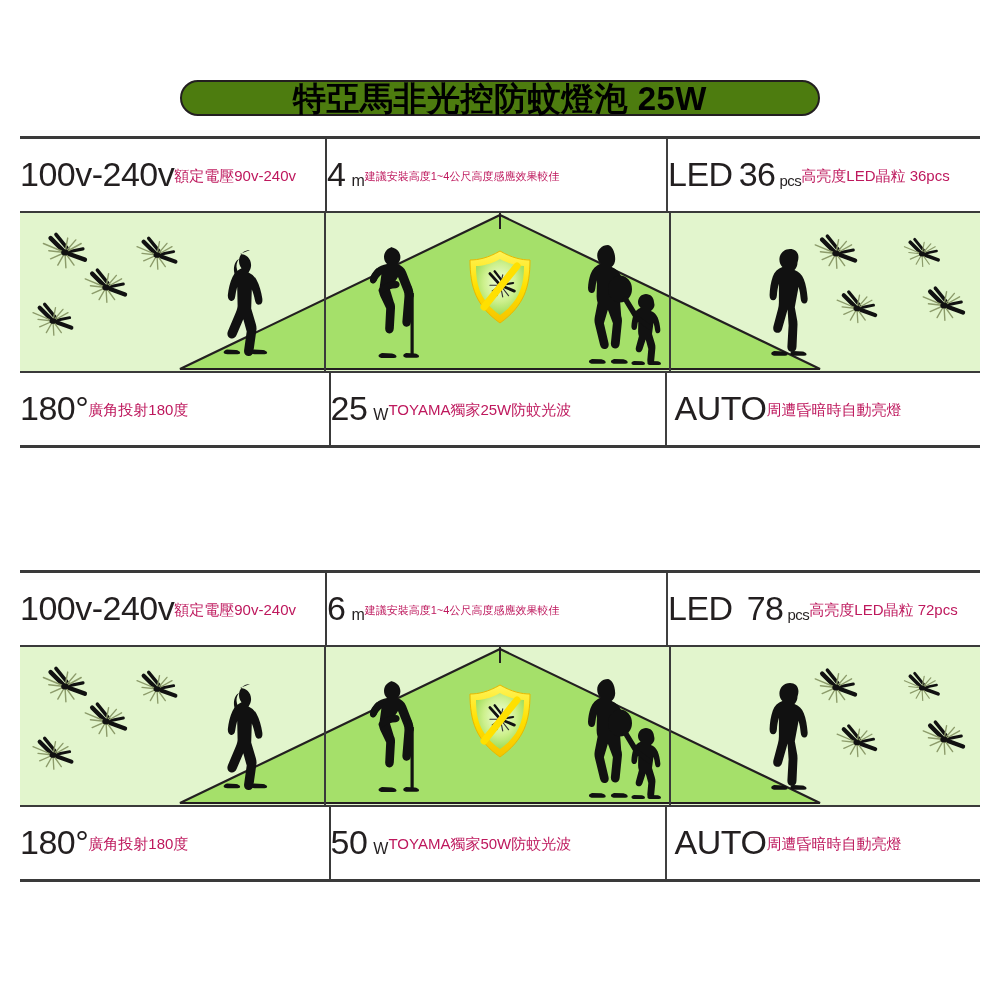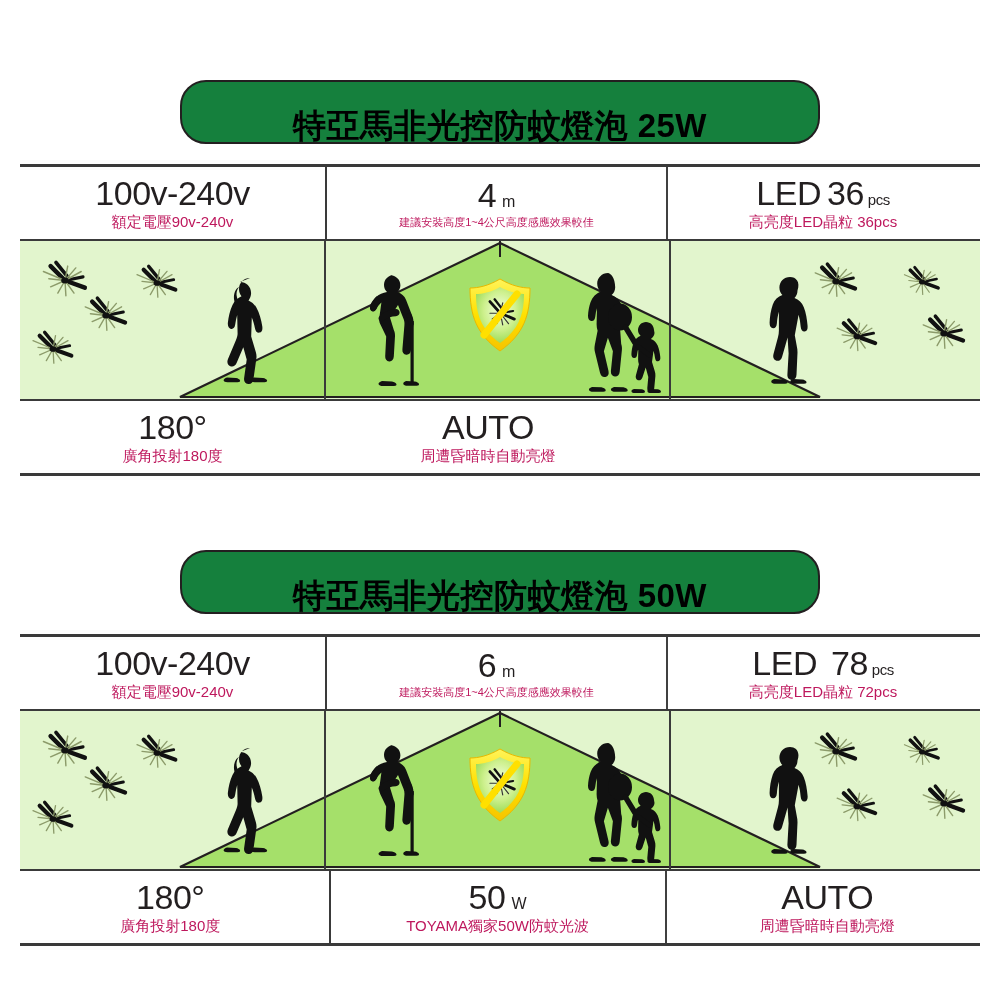--- a/index.html
+++ b/index.html
@@ -12,43 +12,43 @@
 
   
   .panel{position:absolute;left:0;width:1000px;}
   #panel-1{top:80px;}
   #panel-2{top:550px;}
 
   
   .title-wrap{width:1000px;display:flex;justify-content:center;}
   .title-pill{
     box-sizing:border-box;
-    width:640px;height:64px;
+    width:640px;height:36px;
     border:2.5px solid #231f20;
     border-radius:26px;
-    display:flex;align-items:flex-end;justify-content:center;
-    background:#15803d;
+    display:flex;align-items:flex-start;justify-content:center;
+    background:#4d7c0f;
   }
   .title-text{
     font-size:33px;font-weight:700;letter-spacing:.5px;
     color:#000;white-space:nowrap;line-height:1;
   }
 
   
   .tbl{
     position:relative;box-sizing:border-box;
     margin:20px 20px 0 20px;width:960px;
     border-top:3px solid #3a3a3a;
     border-bottom:3px solid #3a3a3a;
   }
   .row{display:flex;position:relative;z-index:3;}
   .cell{
     box-sizing:border-box;
-    display:flex;flex-direction:column;
-    align-items:center;justify-content:center;
+    display:flex;flex-direction:row;
+    align-items:center;justify-content:flex-start;
     text-align:center;
   }
   .c-left{width:305px;}
   .c-mid{width:343px;border-left:2px solid #3a3a3a;border-right:2px solid #404040;}
   .c-right{width:310px;}
   .row-top .cell{height:72px;}
   .row-bot .cell{height:72px;}
   .row-bot{border-top:2px solid #3a3a3a;gap:8px;}
 
   .big{
@@ -234,36 +234,35 @@
         <svg class="meas" viewBox="0 0 960 158">
           <line x1="480" y1="0" x2="480" y2="16" stroke="#231f20" stroke-width="2"></line>
         </svg>
       </div>
 
       <div class="row row-bot">
         <div class="cell c-left">
           <div class="big"><span>180°</span></div>
           <div class="sub">廣角投射180度</div>
         </div>
+        <div class="cell c-mid">
+          <div class="big"><span class="num">25</span><span class="unit">W</span></div>
+          <div class="sub">TOYAMA獨家25W防蚊光波</div>
+        </div>
         <div class="cell c-right">
           <div class="big"><span>AUTO</span></div>
           <div class="sub">周遭昏暗時自動亮燈</div>
         </div>
       </div>
 
     </div>
   </div>
 
   <div class="panel" id="panel-2">
 
-    <div class="title-wrap">
-      <div class="title-pill">
-        <span class="title-text">特亞馬非光控防蚊燈泡 50W</span>
-      </div>
-    </div>
 
     <div class="tbl">
 
       <div class="row row-top">
         <div class="cell c-left">
           <div class="big"><span>100v-240v</span></div>
           <div class="sub">額定電壓90v-240v</div>
         </div>
         <div class="cell c-mid">
           <div class="big"><span class="num">6</span><span class="unit">m</span></div>

